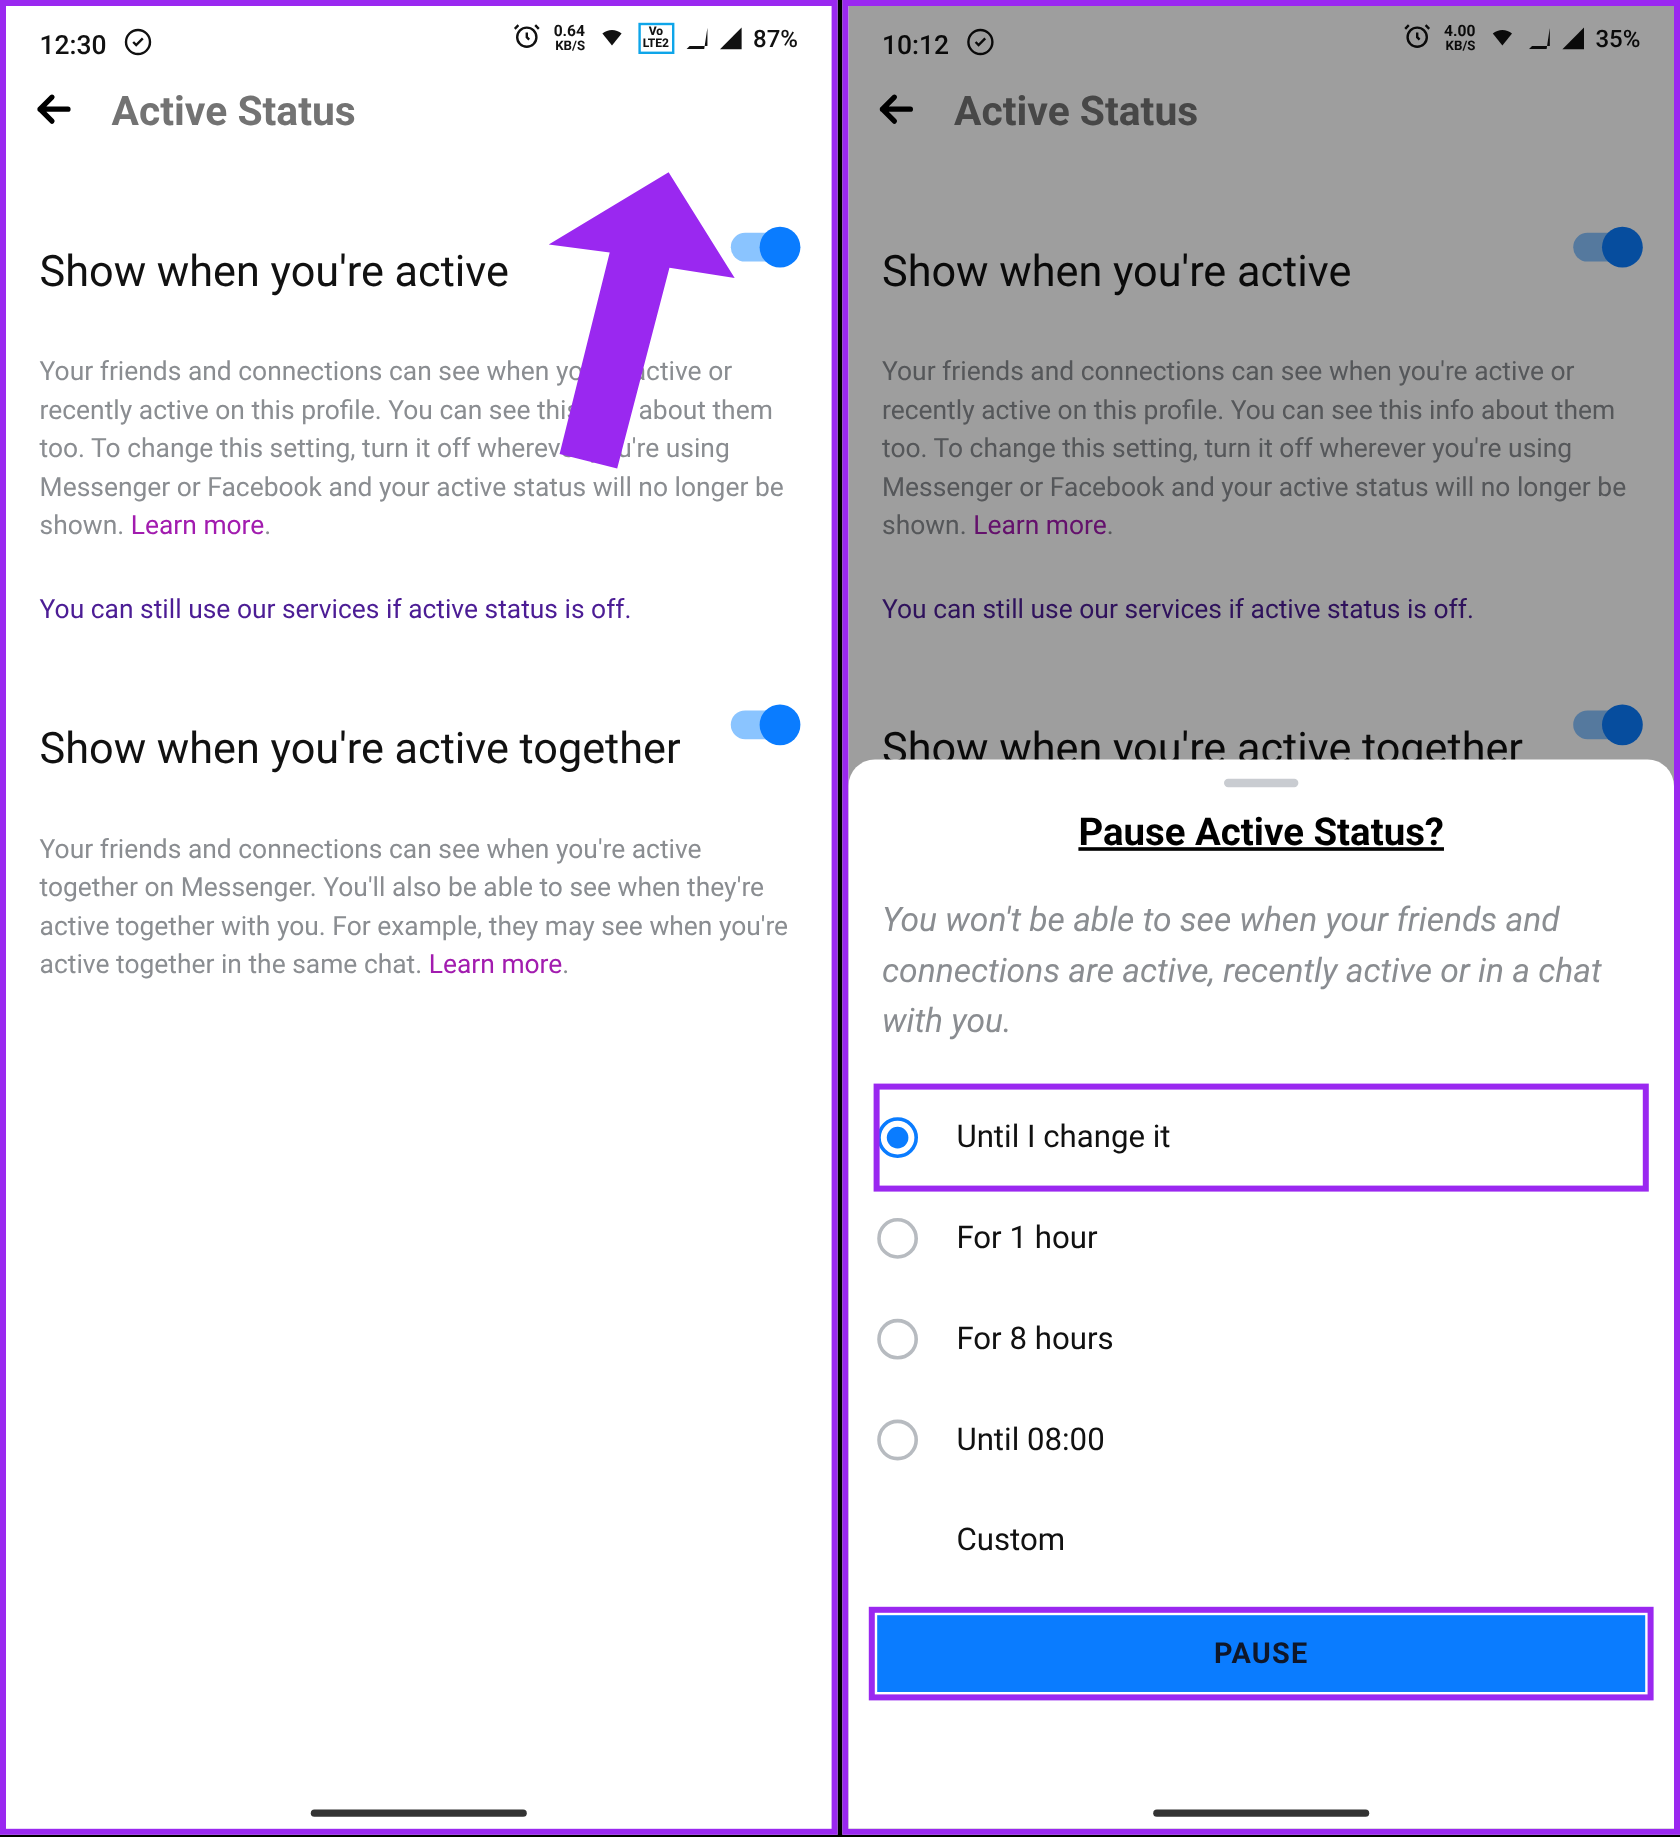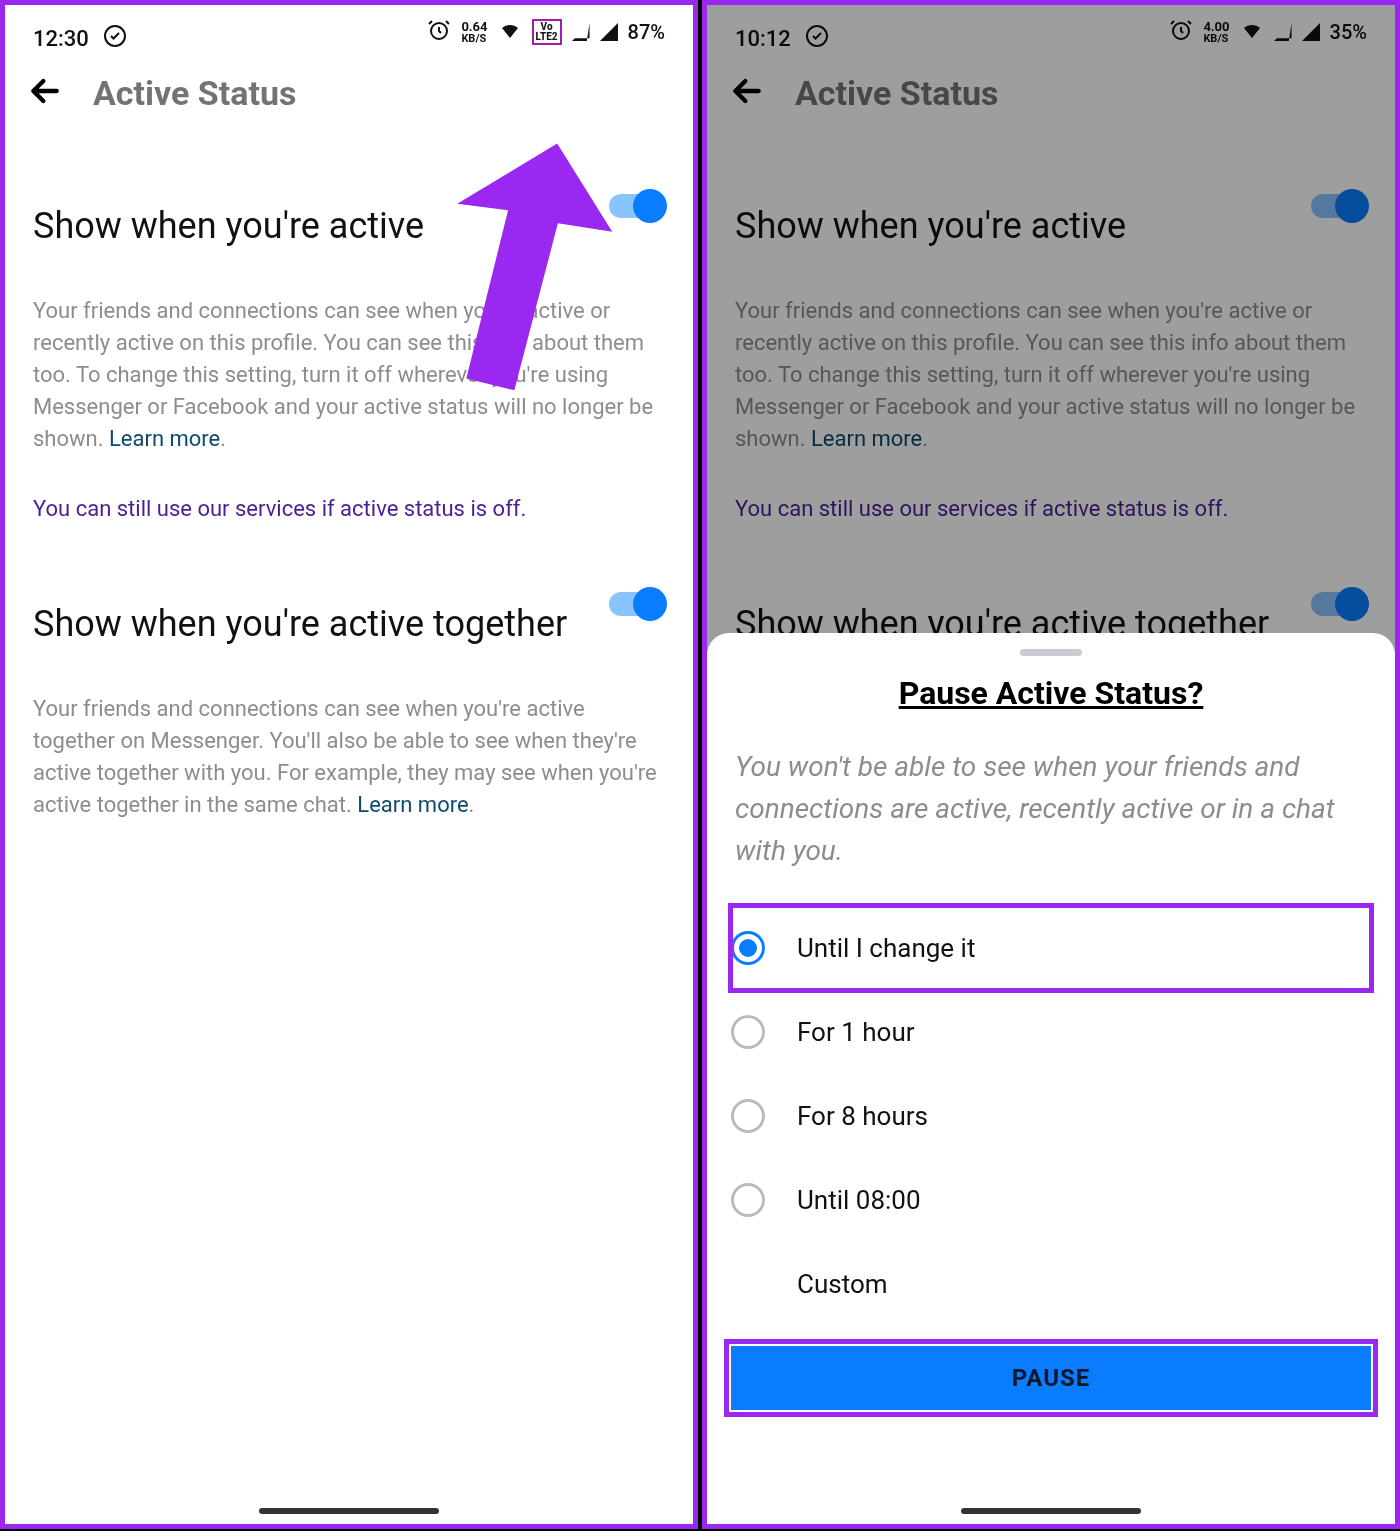--- a/index.html
+++ b/index.html
@@ -28,24 +28,24 @@
     align-items: center;
     padding: 8px 28px 0 28px;
     height: 46px;
     font-size: 22px;
     font-weight: 500;
     color: #111;
   }
   .status-left { display:flex; align-items:center; gap:14px;margin-top:12px; }
   .status-right { display:flex; align-items:center; gap:10px; font-size:20px; }
   .clock-check-icon svg { width:24px; height:24px; }
-  .kbs { display:flex; flex-direction:column; line-height:1; font-size:11px; font-weight:700; text-align:left;}
+  .kbs { display:flex; flex-direction:column; line-height:1; font-size:11px; font-weight:700; text-align:right;}
   .kbs .top{font-size:13px;}
   .vo-lte {
-    border:2px solid #a21caf; font-size:10px; font-weight:800; padding:1px 2px;
+    border:2px solid #0ea5e9; font-size:10px; font-weight:800; padding:1px 2px;
     line-height:1; display:flex; flex-direction:column; align-items:center;
   }
   .signal-tri { width:0;height:0;border-left:18px solid transparent;border-bottom:18px solid #111; position:relative;}
   .signal-tri.empty{ border-bottom-color:#fff; }
   .signal-tri.empty::after{content:'';position:absolute;left:-18px;bottom:-18px;width:0;height:0;border-left:18px solid transparent;border-bottom:18px solid #111;clip-path:polygon(0 100%,100% 100%,100% 85%,0 85%,0 100%,85% 100%,100% 0,100% 100%);}
   .wifi-icon svg{width:24px;height:24px;}
   .alarm-icon svg{width:24px;height:24px;}
 
   
   .page-header {
@@ -67,21 +67,21 @@
     position:relative;
   }
   .toggle::after{
     content:''; position:absolute; right:-2px; top:50%; transform:translateY(-50%);
     width:34px; height:34px; border-radius:50%; background:#0a7cff;
   }
   .desc-text {
     font-size:22px; color:#8a8d91; line-height:1.45;
     padding-top:48px;
   }
-  .desc-text .link { color:#0c4a6e; }
+  .desc-text .link { color:#a21caf; }
 
   .sub-note { font-size:22px; color:#4c1d95; padding-top:42px; }
 
   
   .home-indicator{
     position:absolute; bottom:10px; left:50%; transform:translateX(-50%);
     width:180px; height:6px; border-radius:3px; background:#333;
   }
 
   

